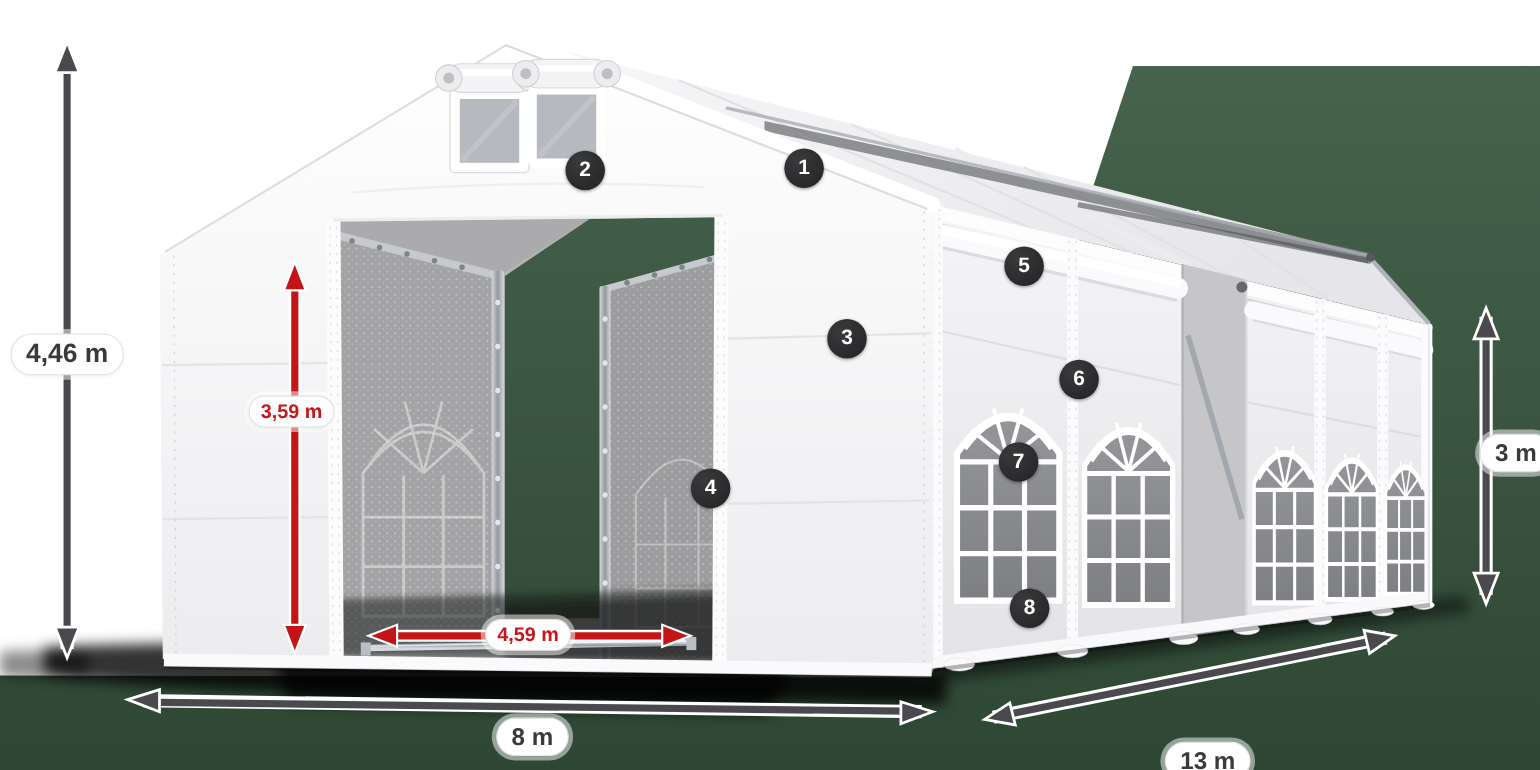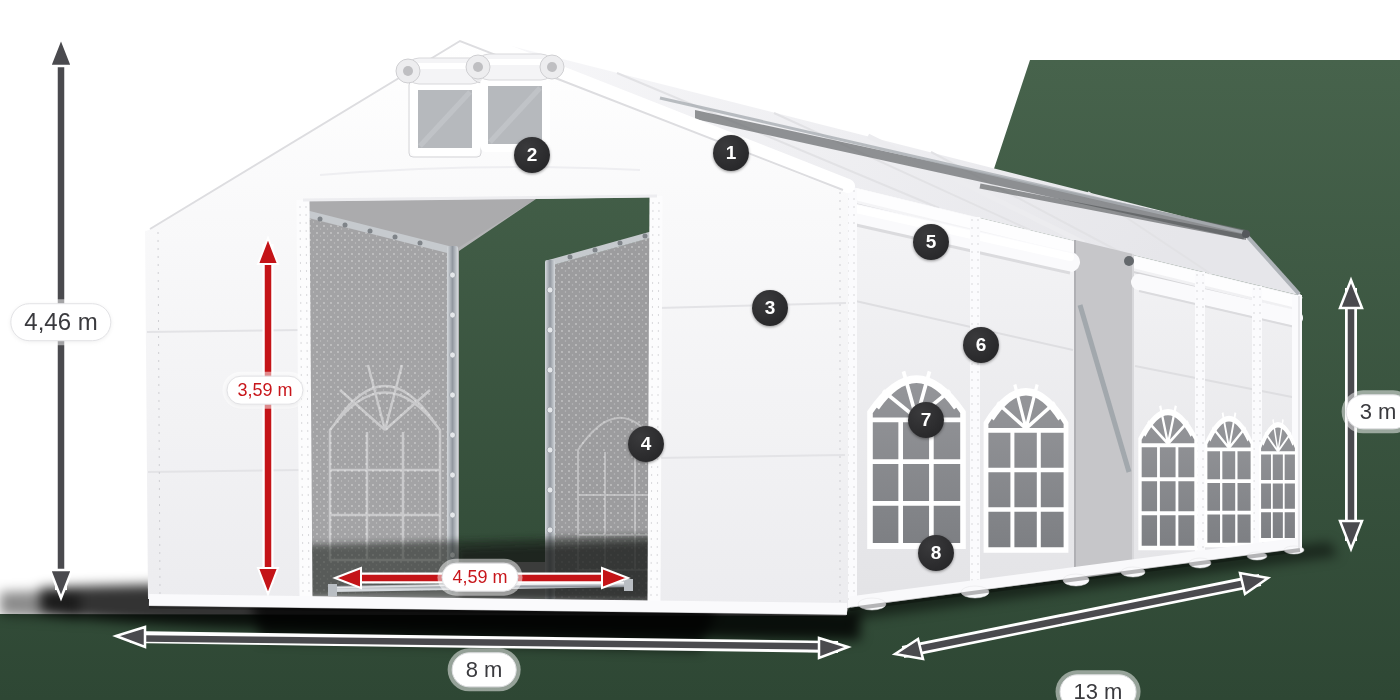--- a/index.html
+++ b/index.html
@@ -1,20 +1,20 @@
 <!DOCTYPE html>
 <html><head>
 <meta charset="utf-8">
 <style>
   html,body{margin:0;padding:0;background:#fff;}
   .stage{position:relative;width:1400px;height:700px;background:#fff;overflow:hidden;
          font-family:"Liberation Sans",sans-serif;}
   .stage svg{position:absolute;left:0;top:0;}
   .pill{position:absolute;transform:translate(-50%,-50%);background:#fff;border:1px solid #e2e2e5;
-        border-radius:19px;padding:4px 13px;font-weight:400;font-size:22px;line-height:1.15;
+        border-radius:19px;padding:4px 13px;font-weight:700;font-size:22px;line-height:1.15;
         color:#3a3a3e;white-space:nowrap;box-shadow:0 0 0 4px rgba(255,255,255,.5),0 1px 4px rgba(0,0,0,.12);}
   .pill.big{font-size:24px;}
   .pill.red{color:#c8161b;font-size:18px;padding:3px 10px;}
   .marker{position:absolute;width:36px;height:36px;transform:translate(-50%,-50%);border-radius:50%;
           background:radial-gradient(circle at 35% 30%,#3a3a3c,#222224);color:#fff;font-weight:700;
           font-size:19px;line-height:36px;text-align:center;box-shadow:0 1px 3px rgba(0,0,0,.4);cursor:pointer;}
 </style>
 </head>
 <body>
 
@@ -268,21 +268,21 @@
     <path d="M918,649 L1246,583" stroke="#4a4a4e" stroke-width="6.5"></path>
     <path d="M895,654 L923,659 L918,639 Z M1268,578 L1245,594 L1240,573 Z" fill="#4a4a4e" stroke="#ffffff" stroke-width="2.5"></path>
 
     <path d="M1351,288 L1351,541" stroke="#ffffff" stroke-width="12"></path>
     <path d="M1351,302 L1351,527" stroke="#4a4a4e" stroke-width="6.5"></path>
     <path d="M1351,280 L1340,308 L1362,308 Z M1351,549 L1340,521 L1362,521 Z" fill="#4a4a4e" stroke="#ffffff" stroke-width="2.5"></path>
   </g>
 </svg>
 
 <div class="pill big" style="left:61px;top:322px;"><span>4,46 m</span></div>
-<div class="pill red" style="left:265px;top:374px;margin-top:16px;"><span>3,59 m</span></div>
+<div class="pill red" style="left:265px;top:374px;"><span>3,59 m</span></div>
 <div class="pill red" style="left:480px;top:577px;"><span>4,59 m</span></div>
 <div class="pill" style="left:484px;top:644px;margin-top:26px;"><span>8 m</span></div>
 <div class="pill" style="left:1098px;top:644px;margin-top:48px;"><span>13 m</span></div>
 <div class="pill" style="left:1378px;top:412px;"><span>3 m</span></div>
 
 <div class="marker" style="left:731px;top:153px;">1</div>
 <div class="marker" style="left:532px;top:155px;">2</div>
 <div class="marker" style="left:770px;top:308px;">3</div>
 <div class="marker" style="left:646px;top:444px;">4</div>
 <div class="marker" style="left:931px;top:242px;">5</div>

